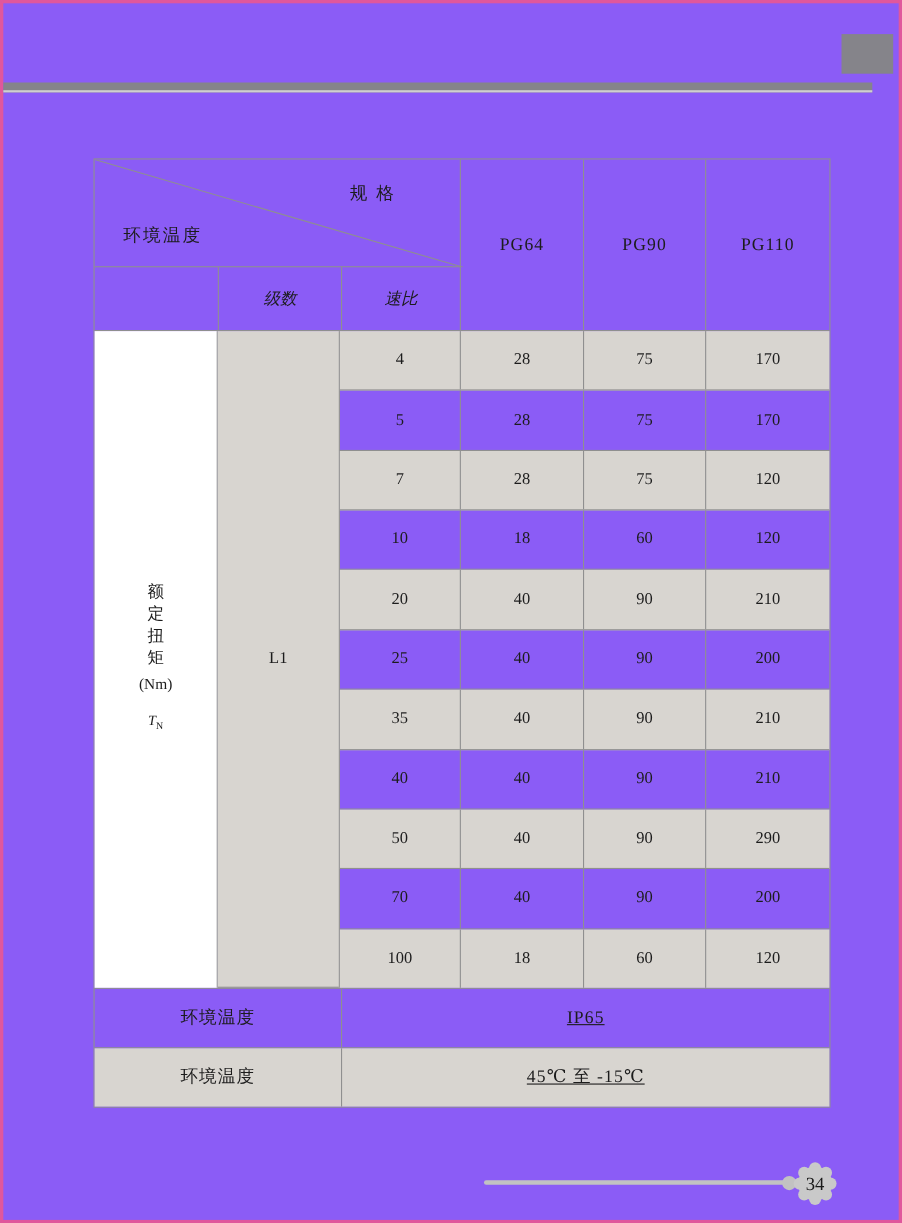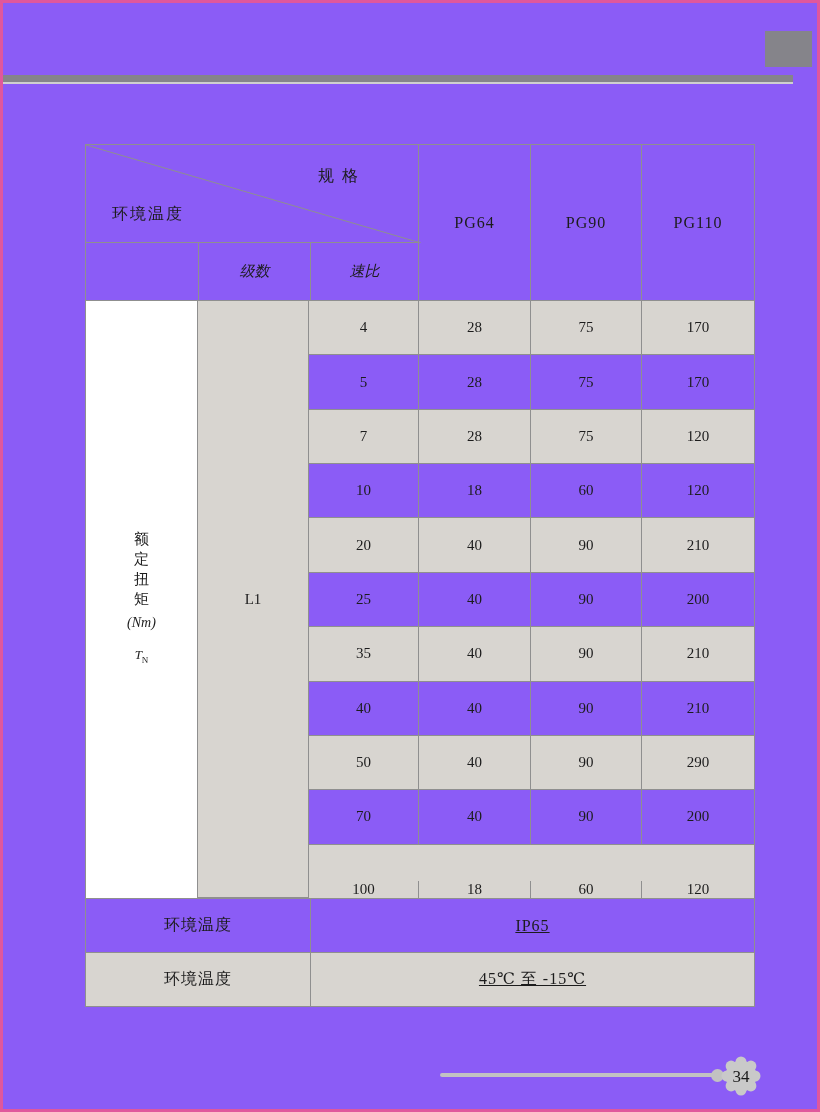--- a/index.html
+++ b/index.html
@@ -42,30 +42,30 @@
   .subhead .sh3{flex:1;}
   .thead-right{flex:1;display:flex;}
   .pgcell{width:112px;border-right:1px solid var(--ln);font-size:16px;letter-spacing:1px;}
   .pgcell.mid{width:111px;}
   .pgcell.last{flex:1;border-right:none;}
 
   
   .tbody{display:flex;height:598px;border-bottom:1px solid var(--ln);}
   .col-torque{width:113px;border-right:1px solid var(--ln);display:flex;align-items:center;justify-content:center;background:#fff;}
   .torque-label{display:flex;flex-direction:column;align-items:center;line-height:20px;font-size:15px;}
-  .torque-label .unit{margin-top:4px;font-size:14px;font-style:italic;}
+  .torque-label .unit{margin-top:4px;font-size:14px;}
   .torque-label .sym{margin-top:12px;font-size:13px;}
   .torque-label .sym i{font-style:italic;}
   .torque-label .sym sub{font-size:9px;}
   .col-stage{width:112px;border-right:1px solid var(--ln);background:var(--shade);display:flex;flex-direction:column;}
   .stage-l1{flex:4;border-bottom:1px solid var(--ln);display:flex;align-items:center;justify-content:center;}
   .stage-l2{flex:7;display:flex;align-items:center;justify-content:center;}
   .col-values{flex:1;display:flex;flex-direction:column;}
   .drow{display:flex;flex:1;border-bottom:1px solid var(--ln);}
-  .drow:last-child{border-bottom:none;align-items:flex-end;}
+  .drow:last-child{border-bottom:none;}
   .drow:nth-child(odd){background:var(--shade);}
   .drow .c{width:112px;border-right:1px solid var(--ln);display:flex;align-items:center;justify-content:center;}
   .drow .rc{width:110px;}
   .drow .mid{width:111px;}
   .drow .lastc{flex:1;border-right:none;}
 
   
   .frow{display:flex;height:54px;border-bottom:1px solid var(--ln);}
   .frow.last{flex:1;border-bottom:none;background:var(--shade);}
   .frow .flabel{width:225px;border-right:1px solid var(--ln);font-size:16px;letter-spacing:1px;}

